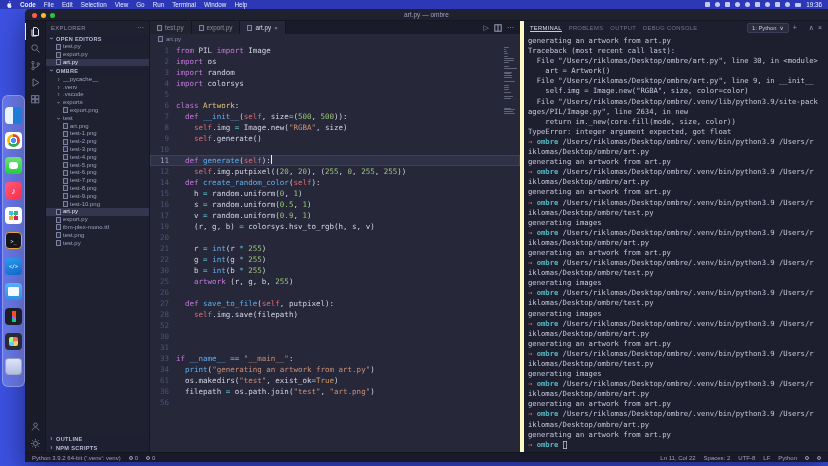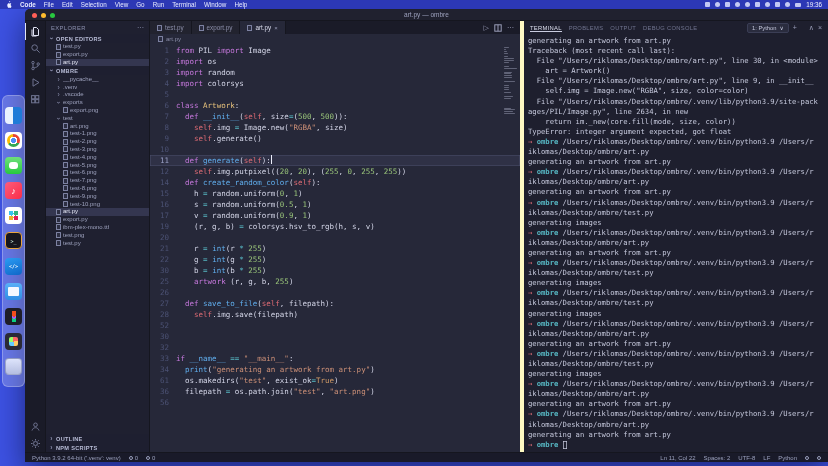--- a/index.html
+++ b/index.html
@@ -446,25 +446,25 @@
               <div class="line"><span class="gut">15</span><span class="seg-d">    h </span><span class="seg-o">=</span><span class="seg-d"> random.uniform(</span><span class="seg-n">0</span><span class="seg-d">, </span><span class="seg-n">1</span><span class="seg-d">)</span></div>
               <div class="line"><span class="gut">16</span><span class="seg-d">    s </span><span class="seg-o">=</span><span class="seg-d"> random.uniform(</span><span class="seg-n">0.5</span><span class="seg-d">, </span><span class="seg-n">1</span><span class="seg-d">)</span></div>
               <div class="line"><span class="gut">17</span><span class="seg-d">    v </span><span class="seg-o">=</span><span class="seg-d"> random.uniform(</span><span class="seg-n">0.9</span><span class="seg-d">, </span><span class="seg-n">1</span><span class="seg-d">)</span></div>
               <div class="line"><span class="gut">19</span><span class="seg-d">    (r, g, b) </span><span class="seg-o">=</span><span class="seg-d"> colorsys.hsv_to_rgb(h, s, v)</span></div>
               <div class="line"><span class="gut">20</span></div>
               <div class="line"><span class="gut">21</span><span class="seg-d">    r </span><span class="seg-o">=</span><span class="seg-d"> </span><span class="seg-f">int</span><span class="seg-d">(r </span><span class="seg-o">*</span><span class="seg-d"> </span><span class="seg-n">255</span><span class="seg-d">)</span></div>
               <div class="line"><span class="gut">22</span><span class="seg-d">    g </span><span class="seg-o">=</span><span class="seg-d"> </span><span class="seg-f">int</span><span class="seg-d">(g </span><span class="seg-o">*</span><span class="seg-d"> </span><span class="seg-n">255</span><span class="seg-d">)</span></div>
               <div class="line"><span class="gut">30</span><span class="seg-d">    b </span><span class="seg-o">=</span><span class="seg-d"> </span><span class="seg-f">int</span><span class="seg-d">(b </span><span class="seg-o">*</span><span class="seg-d"> </span><span class="seg-n">255</span><span class="seg-d">)</span></div>
               <div class="line"><span class="gut">25</span><span class="seg-d">    </span><span class="seg-k">artwork</span><span class="seg-d"> (r, g, b, </span><span class="seg-n">255</span><span class="seg-d">)</span></div>
               <div class="line"><span class="gut">26</span></div>
-              <div class="line"><span class="gut">27</span><span class="seg-d">  </span><span class="seg-k">def</span><span class="seg-d"> </span><span class="seg-f">save_to_file</span><span class="seg-d">(</span><span class="seg-sf">self</span><span class="seg-d">, filepath):</span></div>
+              <div class="line"><span class="gut">27</span><span class="seg-d">  </span><span class="seg-k">def</span><span class="seg-d"> </span><span class="seg-f">save_to_file</span><span class="seg-d">(</span><span class="seg-sf">self</span><span class="seg-d">, putpixel):</span></div>
               <div class="line"><span class="gut">28</span><span class="seg-d">    </span><span class="seg-sf">self</span><span class="seg-d">.img.save(filepath)</span></div>
               <div class="line"><span class="gut">52</span></div>
               <div class="line"><span class="gut">30</span></div>
-              <div class="line"><span class="gut">32</span></div>
+              <div class="line"><span class="gut">31</span></div>
               <div class="line"><span class="gut">33</span><span class="seg-k">if</span><span class="seg-d"> </span><span class="seg-f">__name__</span><span class="seg-d"> </span><span class="seg-o">==</span><span class="seg-d"> </span><span class="seg-st">"__main__"</span><span class="seg-d">:</span></div>
               <div class="line"><span class="gut">34</span><span class="seg-d">  </span><span class="seg-f">print</span><span class="seg-d">(</span><span class="seg-st">"generating an artwork from art.py"</span><span class="seg-d">)</span></div>
               <div class="line"><span class="gut">61</span><span class="seg-d">  os.makedirs(</span><span class="seg-st">"test"</span><span class="seg-d">, exist_ok</span><span class="seg-o">=</span><span class="seg-b">True</span><span class="seg-d">)</span></div>
               <div class="line"><span class="gut">36</span><span class="seg-d">  filepath </span><span class="seg-o">=</span><span class="seg-d"> os.path.join(</span><span class="seg-st">"test"</span><span class="seg-d">, </span><span class="seg-st">"art.png"</span><span class="seg-d">)</span></div>
               <div class="line"><span class="gut">56</span></div>
             </div>
           <div class="minimap" id="minimap">
               <div class="mm-line" style="width: 5.46px;"></div>
               <div class="mm-line" style="width: 2.34px;"></div>
               <div class="mm-line" style="width: 3.38px;"></div>

